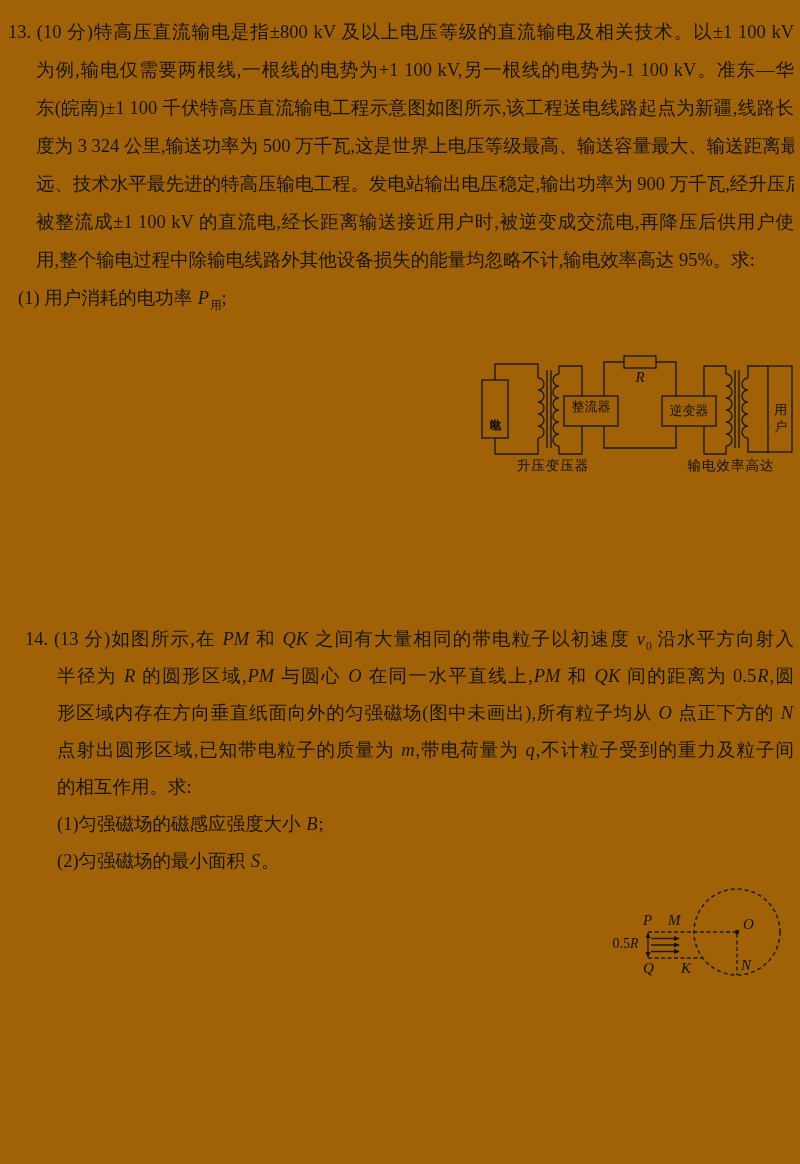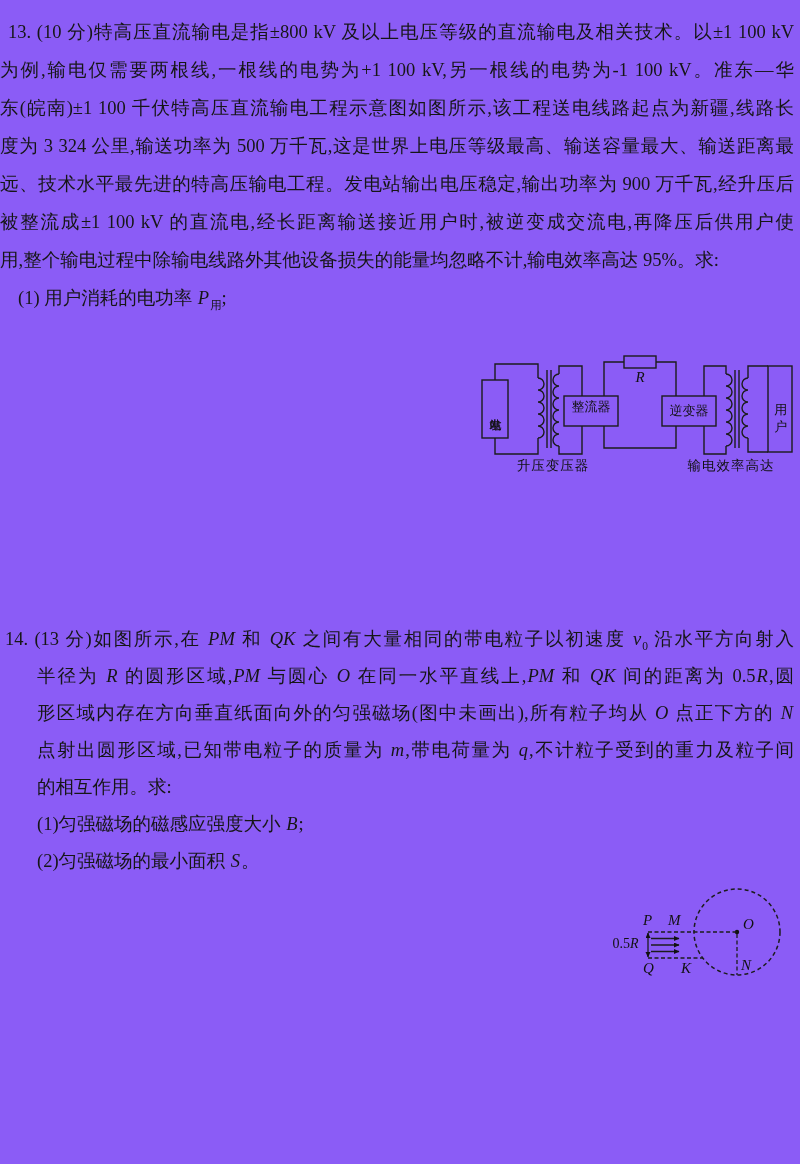--- a/index.html
+++ b/index.html
@@ -1,26 +1,26 @@
 <!DOCTYPE html>
 <html><head>
 <meta charset="utf-8">
 <style>
   html,body{margin:0;padding:0;background:#e8e8e8;}
   .page{
-    position:relative;width:800px;height:1164px;background:#8b5cf6;
+    position:relative;width:800px;height:1164px;background:#a16207;
     font-family:"Liberation Serif","DejaVu Serif",serif;color:#161616;
     overflow:hidden;margin:0 auto;
   }
   .block{position:absolute;left:0;width:794px;font-size:18.5px;}
   .ln{height:38px;line-height:38px;white-space:nowrap;overflow:hidden;}
-  .p14 .ln{height:37px;line-height:37px;}
+  .p14 .ln{height:37px;line-height:37px;margin-left:20px;}
   .fill{text-align:justify;text-align-last:justify;}
   .ind-first13{padding-left:8px;}
-  .ind-wrap13{}
+  .ind-wrap13{padding-left:36px;}
   .ind-item13a{padding-left:18px;}
   .ind-item13b{padding-left:20px;}
   .ind-first14{padding-left:5px;}
   .ind-wrap14{padding-left:37px;}
   .ln i{font-style:italic;padding:0 1px;}
   .ln sub{font-size:0.62em;}
   .fig{position:absolute;}
   .fig svg{position:absolute;left:0;top:0;}
   .figlabel{
     position:absolute;display:flex;align-items:center;justify-content:center;

